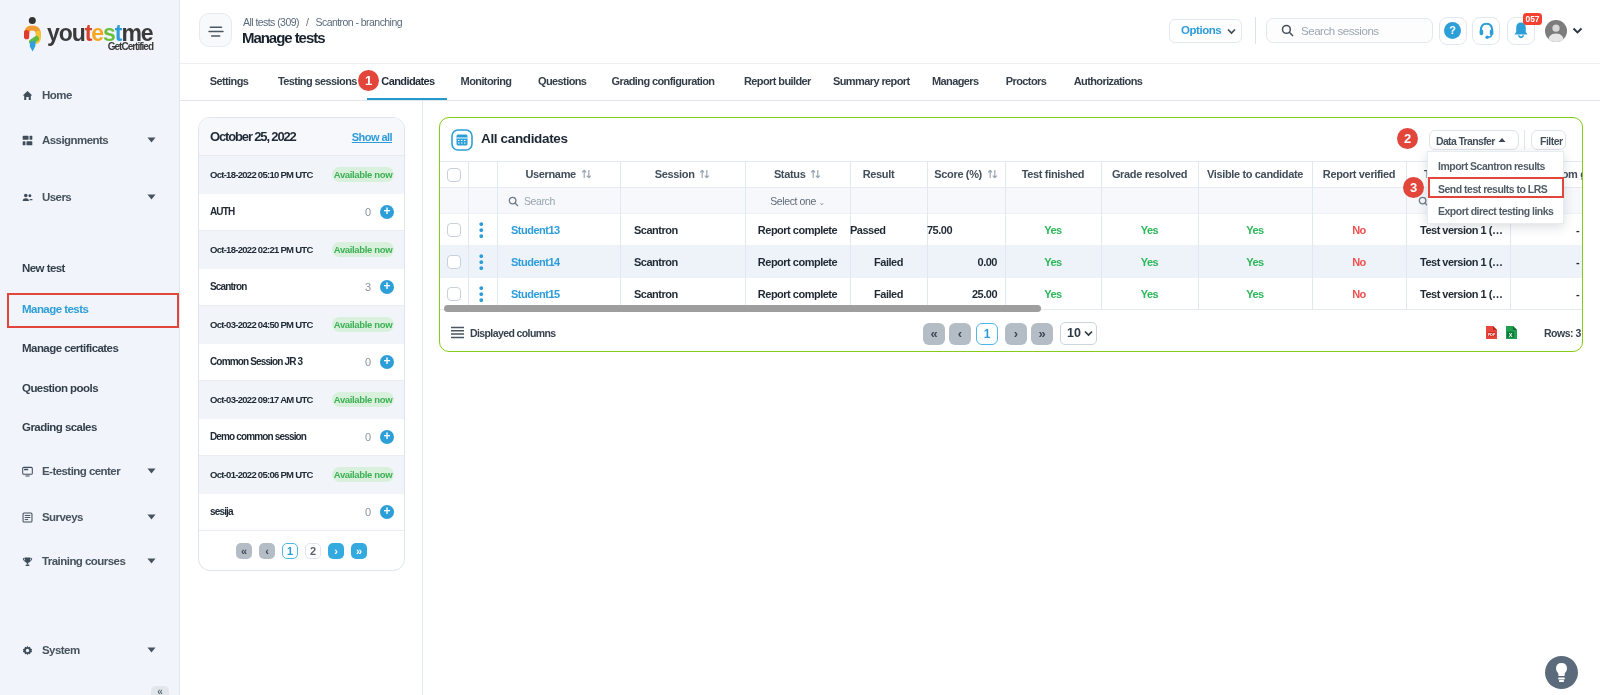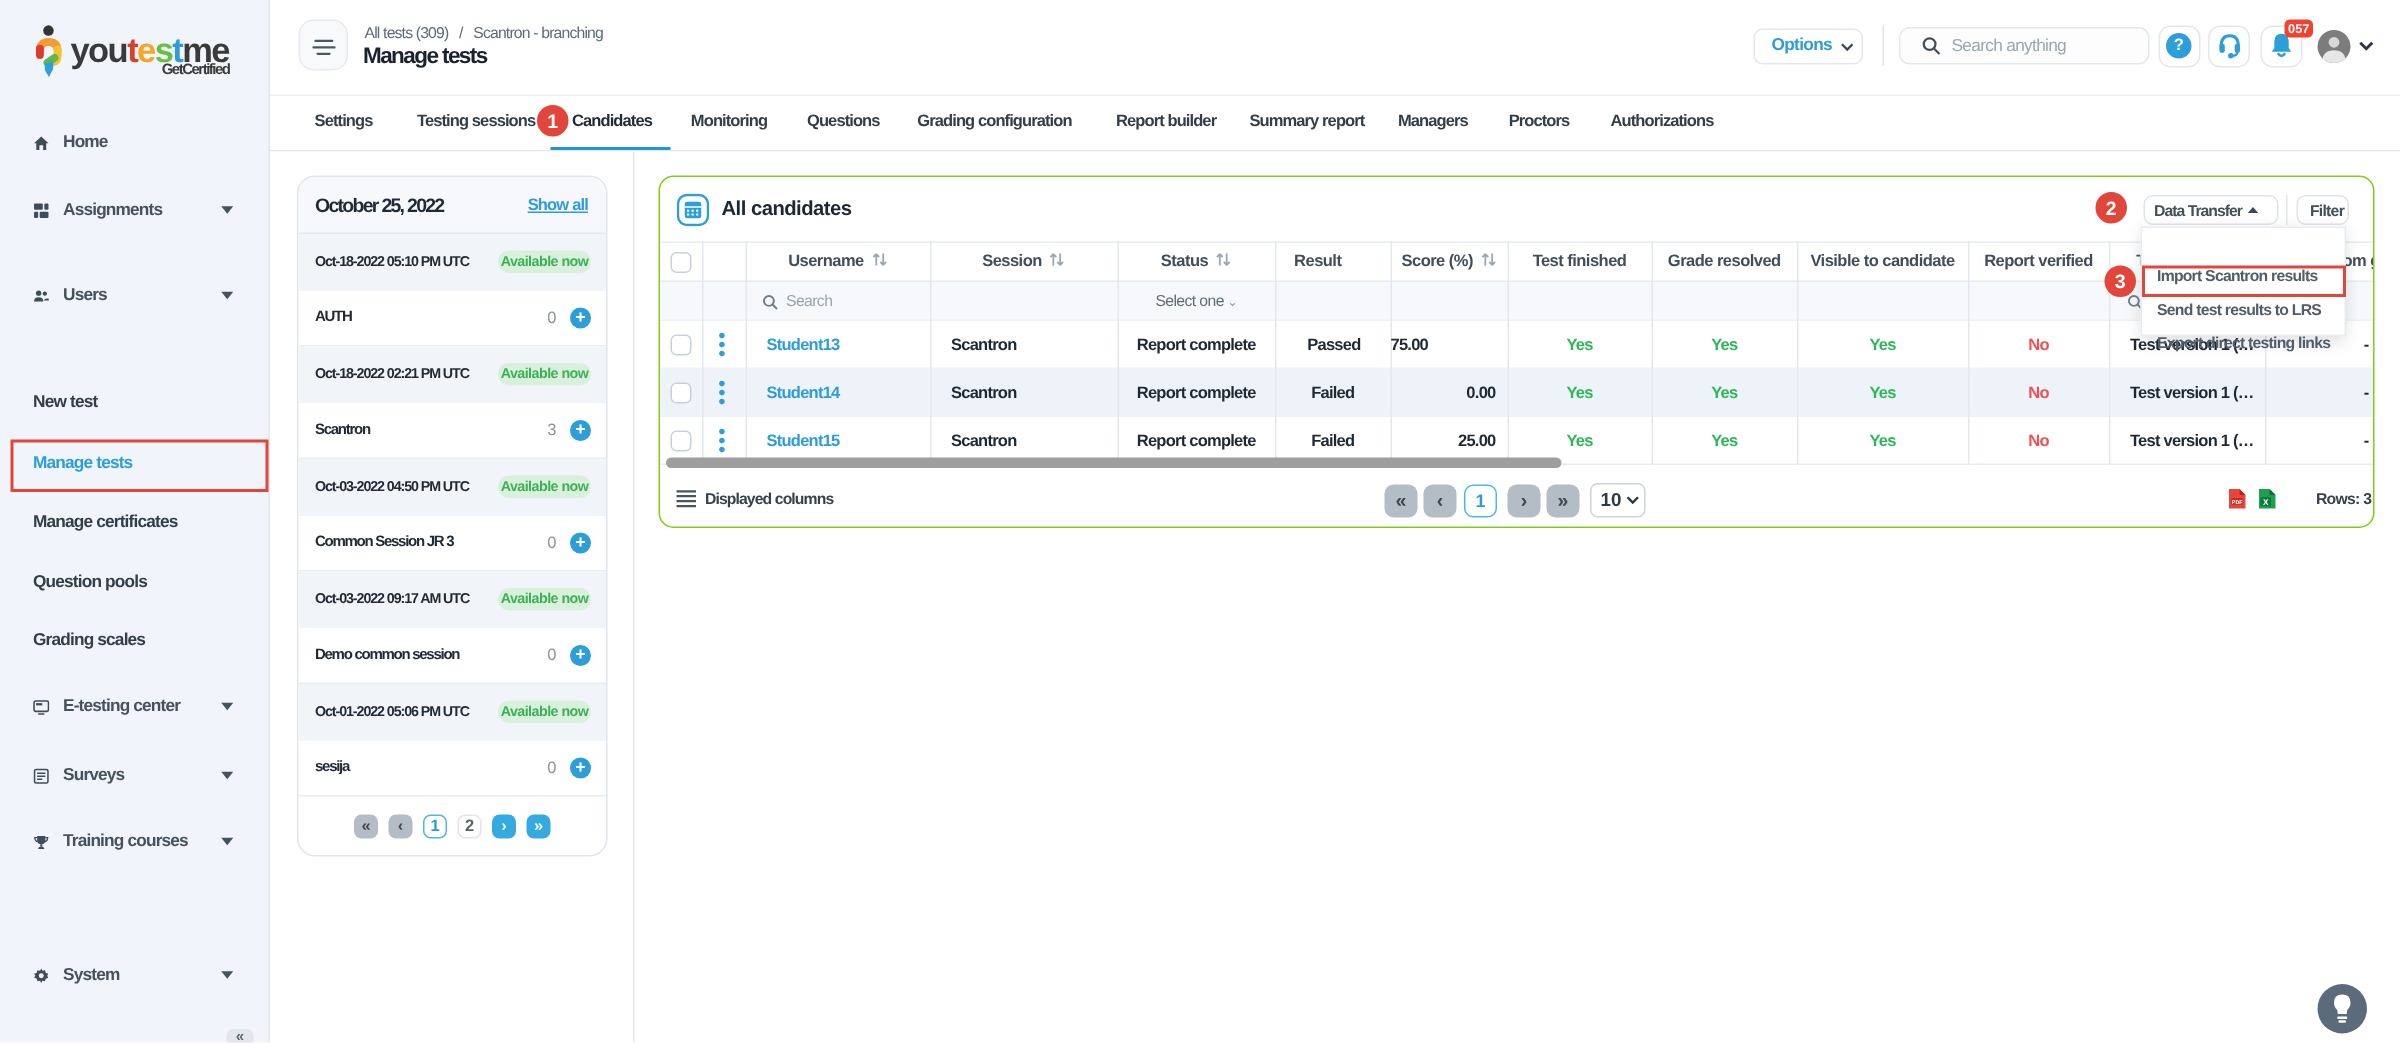--- a/index.html
+++ b/index.html
@@ -165,21 +165,21 @@
 <div class="abs" style="left:1181px;top:24px;font-size:11.5px;letter-spacing:-0.45px;font-weight:700;color:#2d9cdb">Options</div>
 <svg class="abs" style="left:1227px;top:28px" width="9" height="7" viewBox="0 0 9 7">
     <path d="M1 1.5 L4.5 5 L8 1.5" fill="none" stroke="#3c4854" stroke-width="1.6"></path>
   </svg>
 <div class="abs" style="left:1255px;top:17px;width:1px;height:27px;background:#dde3ea"></div>
 <div class="hbtn" style="left:1266px;top:18px;width:167px;height:25px;border-radius:7px;background:#fdfdfe"></div>
 <svg class="abs" style="left:1281px;top:24px" width="13" height="13" viewBox="0 0 13 13">
     <circle cx="5.4" cy="5.4" r="3.9" fill="none" stroke="#444e59" stroke-width="1.5"></circle>
     <path d="M8.3 8.3 L12 12" stroke="#444e59" stroke-width="1.5"></path>
   </svg>
-<div class="abs" style="left:1301px;top:25px;font-size:11.5px;letter-spacing:-0.45px;color:#9aa6b2">Search anything</div>
+<div class="abs" style="left:1301px;top:25px;font-size:11.5px;letter-spacing:-0.45px;color:#9aa6b2">Search sessions</div>
 <div class="hbtn" style="left:1439px;top:17px;width:28px;height:28px"></div>
 <div class="abs" style="left:1444px;top:22px;width:17px;height:17px;border-radius:50%;background:#2d9fd8;color:#fff;font-size:11px;font-weight:700;text-align:center;line-height:17px">?</div>
 <div class="hbtn" style="left:1472px;top:17px;width:28px;height:28px"></div>
 <svg class="abs" style="left:1478px;top:21px" width="17" height="19" viewBox="0 0 17 19">
   <path d="M2.8 9.5 Q2.8 2.8 8.5 2.8 Q14.2 2.8 14.2 9.5" fill="none" stroke="#2d9fd8" stroke-width="2"></path>
   <rect x="1.6" y="8.2" width="3.6" height="6" rx="1.7" fill="#2d9fd8"></rect>
   <rect x="11.8" y="8.2" width="3.6" height="6" rx="1.7" fill="#2d9fd8"></rect>
   <path d="M13.6 13.5 Q13.6 16.2 9.8 16.2" fill="none" stroke="#2d9fd8" stroke-width="1.6"></path>
   <circle cx="9.2" cy="16.2" r="1.8" fill="#2d9fd8"></circle>
 </svg>
@@ -360,21 +360,21 @@
         <path d="M7 7 L10 10" stroke="#707c88" stroke-width="1.3"></path>
       </svg>
   <div class="abs" style="left:994px;top:77px;font-size:10.5px;letter-spacing:-0.4px;color:#98a4b0">Search</div>
   <div class="abs" style="left:1082px;top:77px;font-size:10.5px;letter-spacing:-0.4px;color:#98a4b0">Search</div>
 
   <div class="abs" style="left:7px;top:105px;width:14px;height:14px;border:1.5px solid #c7d1dc;border-radius:4px;background:#fff"></div>
   <div class="abs" style="left:39px;top:103px;color:#2d9fd8;font-size:13px;font-weight:700;line-height:6px">•<br>•<br>•</div>
   <div class="cell" style="left:71px;top:96px;color:#2d9cdb">Student13</div>
   <div class="cell" style="left:194px;top:96px">Scantron</div>
   <div class="cell" style="left:305px;top:96px;width:105px;text-align:center">Report complete</div>
-  <div class="cell" style="left:390px;top:96px;width:77px;text-align:right">Passed</div>
+  <div class="cell" style="left:410px;top:96px;width:77px;text-align:left">Passed</div>
   <div class="cell" style="left:487px;top:96px;width:70px;text-align:left">75.00</div>
   <div class="cell yes" style="left:565px;top:96px;width:96px">Yes</div>
   <div class="cell yes" style="left:661px;top:96px;width:97px">Yes</div>
   <div class="cell yes" style="left:758px;top:96px;width:114px">Yes</div>
   <div class="cell no" style="left:872px;top:96px;width:94px">No</div>
   <div class="cell" style="left:980px;top:96px">Test version 1 (…</div>
   <div class="cell" style="left:1070px;top:96px;width:135px;text-align:center">-</div>
 
   <div class="abs" style="left:7px;top:137px;width:14px;height:14px;border:1.5px solid #c7d1dc;border-radius:4px;background:#fff"></div>
   <div class="abs" style="left:39px;top:135px;color:#2d9fd8;font-size:13px;font-weight:700;line-height:6px">•<br>•<br>•</div>
@@ -430,21 +430,21 @@
   <svg class="abs" style="left:1064px;top:207px" width="15" height="15" viewBox="0 0 15 15">
         <path d="M2 1 H9 L13 5 V14 H2 Z" fill="#1e9e4f"></path>
         <path d="M9 1 L13 5 H9 Z" fill="#0f6b33"></path>
         <rect x="3" y="6.5" width="7" height="6" fill="#0c7a3c"></rect>
         <text x="6.5" y="11.5" font-size="5.5" fill="#fff" text-anchor="middle" font-weight="bold" font-family="Liberation Sans">X</text>
       </svg>
   <div class="abs" style="left:1104px;top:209px;font-size:10.5px;letter-spacing:-0.5px;font-weight:600;color:#37424e;white-space:nowrap">Rows: 3</div>
  </div>
 </div>
 <div id="ddmenu">
-  <div class="dditem" style="margin-top:21px">Import Scantron results</div>
+  <div class="dditem" style="margin-top:3px">Import Scantron results</div>
   <div class="dditem">Send test results to LRS</div>
   <div class="dditem">Export direct testing links</div>
 </div>
 
 <div class="redbox" style="left:7px;top:293px;width:172px;height:35px"></div>
 <div class="redcirc" style="left:1397px;top:128px">2</div>
 <div class="redbox" style="left:1428px;top:177px;width:136px;height:21px"></div>
 <div class="redcirc" style="left:1403px;top:177px">3</div>
 
 <div class="abs" style="left:1545px;top:656px;width:33px;height:33px;border-radius:50%;background:#5b6b7b">

